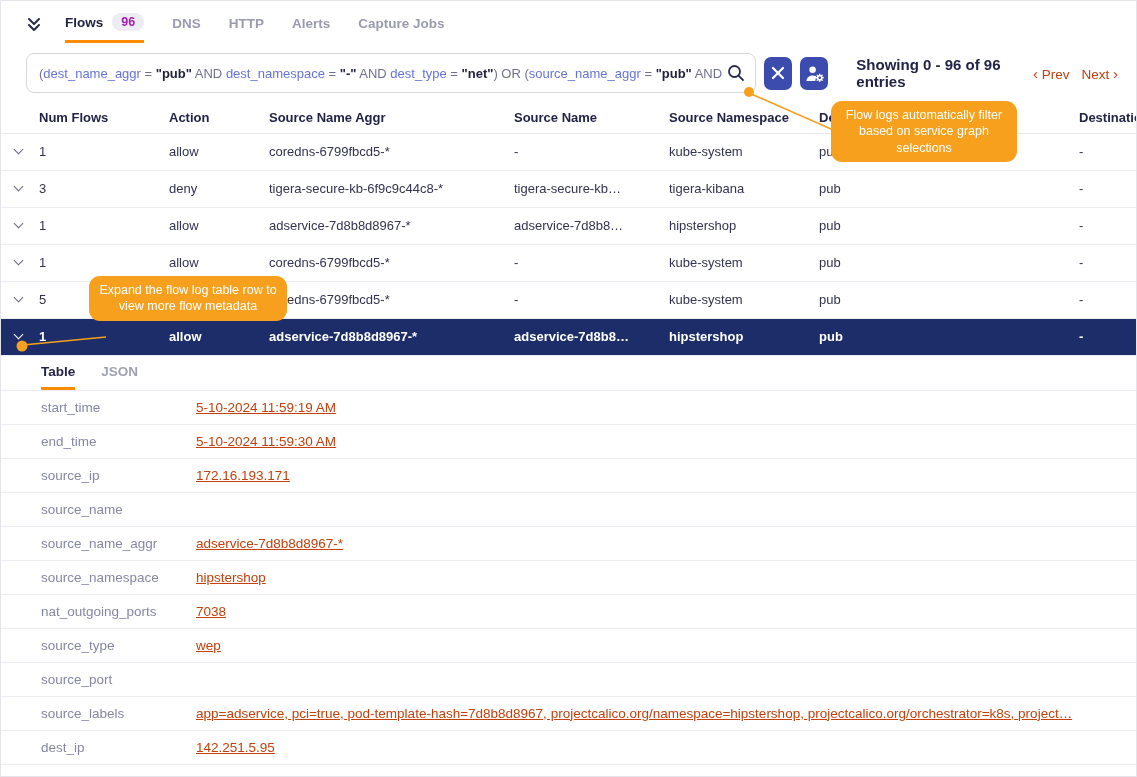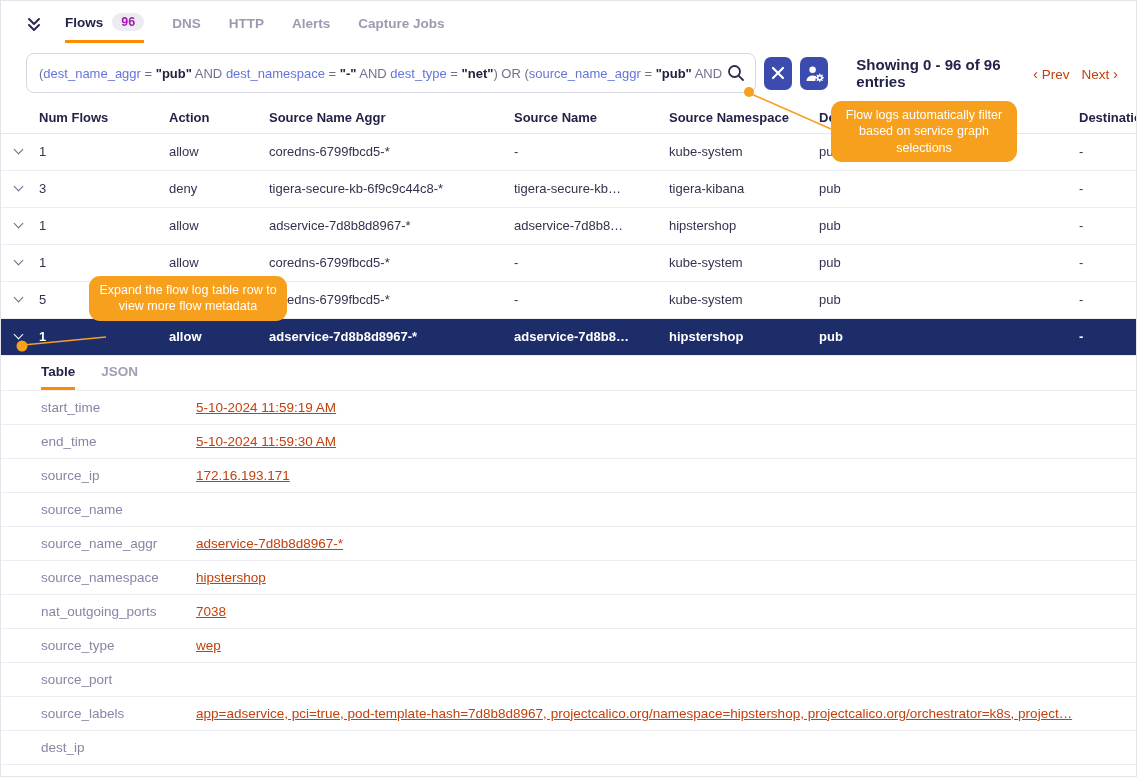--- a/index.html
+++ b/index.html
@@ -249,20 +249,21 @@
       <div class="frow">
         <span class="fkey">source_port</span>
         <span class="fval"></span>
       </div>
       <div class="frow">
         <span class="fkey">source_labels</span>
         <span class="fval">app=adservice, pci=true, pod-template-hash=7d8b8d8967, projectcalico.org/namespace=hipstershop, projectcalico.org/orchestrator=k8s, project…</span>
       </div>
       <div class="frow">
         <span class="fkey">dest_ip</span>
+        <span class="fval">142.251.5.95</span>
       </div>
     </div>
 
   <div class="callout" id="callout-filter">Flow logs automatically filter based on service graph selections</div>
   <div class="callout" id="callout-expand">Expand the flow log table row to view more flow metadata</div>
 
   <svg class="overlay" width="1137" height="777" viewBox="0 0 1137 777">
     <line x1="748" y1="92" x2="830" y2="128" stroke="#f7a01e" stroke-width="1.6"></line>
     <circle cx="748" cy="91" r="5" fill="#f7a01e"></circle>
     <line x1="22" y1="344" x2="105" y2="336" stroke="#f7a01e" stroke-width="1.6"></line>

